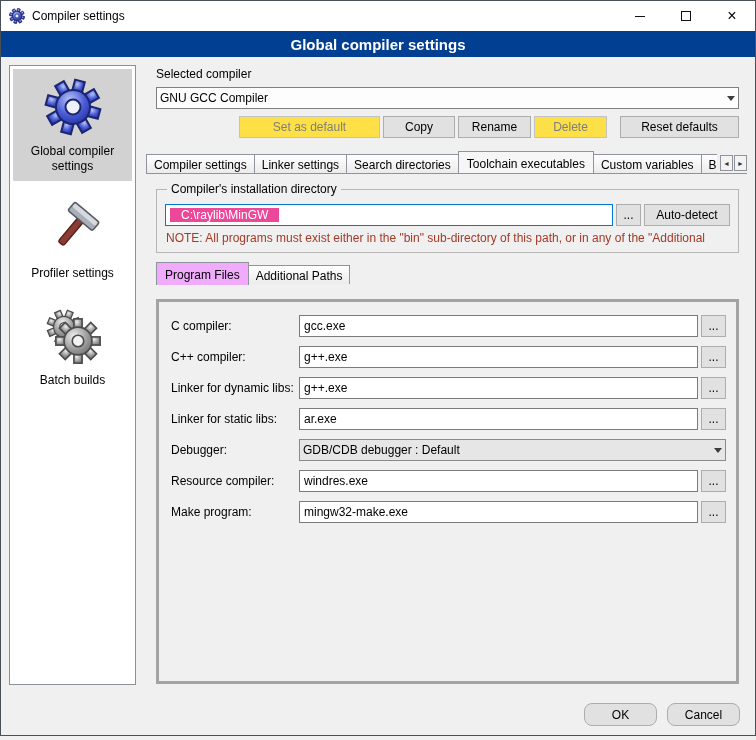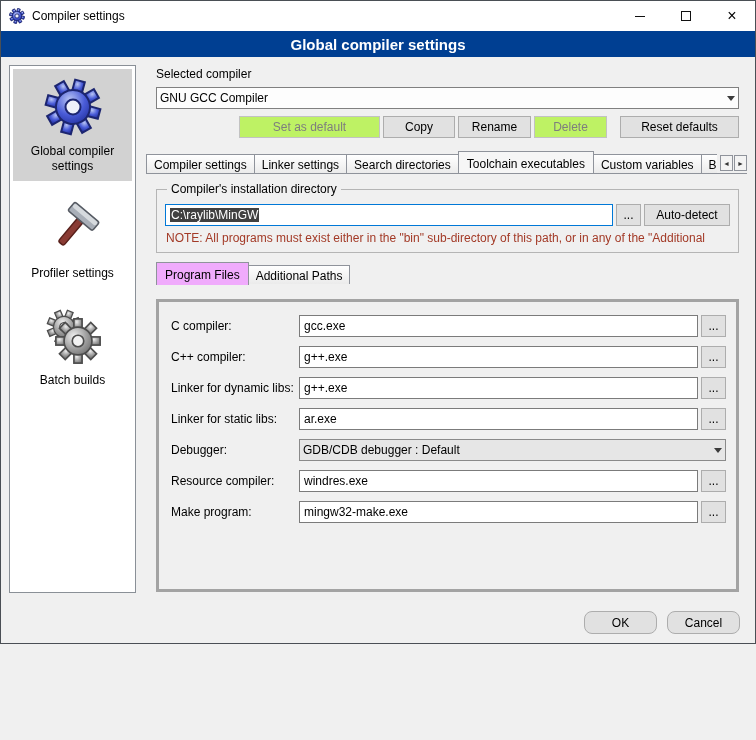--- a/index.html
+++ b/index.html
@@ -1,21 +1,21 @@
 <!DOCTYPE html>
 <html><head>
 <meta charset="utf-8">
 <style>
   * { box-sizing: border-box; margin: 0; padding: 0; }
   html, body { width: 756px; height: 740px; }
   body {
     font-family: "Liberation Sans", "DejaVu Sans", sans-serif;
     font-size: 12px; color: #000; overflow: hidden; background: #f0f0f0;
   }
-  .window { width: 756px; height: 644px; border: 1px solid #4a4f55; background: #f0f0f0; display: flex; flex-direction: column; }
+  .window { width: 756px; height: 736px; border: 1px solid #4a4f55; background: #f0f0f0; display: flex; flex-direction: column; }
 
   
   .titlebar { height: 30px; background: #ffffff; display: flex; align-items: center; padding-left: 8px; flex: 0 0 auto; }
   .titlebar-icon { width: 16px; height: 16px; margin-right: 7px; display: inline-flex; }
   .titlebar-title { font-size: 12px; }
   .win-controls { margin-left: auto; display: flex; height: 100%; }
   .win-btn { width: 46px; display: flex; align-items: center; justify-content: center; }
   .glyph-min { width: 10px; height: 1px; background: #111; display: block; }
   .glyph-max { width: 10px; height: 10px; border: 1px solid #111; display: block; }
   .glyph-close { font-size: 16px; line-height: 1; }
@@ -39,21 +39,21 @@
   .main { flex: 1; min-width: 0; display: flex; flex-direction: column; }
   .top-block { padding: 2px 8px 0 10px; }
   .sc-label { margin-bottom: 6px; }
   .combo { height: 22px; border: 1px solid #808archive080; border: 1px solid #808080; background: #fdfdfd;
     display: flex; align-items: center; padding: 0 3px; overflow: hidden; white-space: nowrap; }
   .combo-arrow { margin-left: auto; width: 0; height: 0; border-left: 4px solid transparent;
     border-right: 4px solid transparent; border-top: 5px solid #3c3c3c; flex: 0 0 auto; }
   .combo.gray { background: #e6e6e6; border-color: #8a8a8a; }
 
   .btn { font-family: inherit; font-size: 12px; height: 22px; background: #e1e1e1; border: 1px solid #adadad; padding: 0 8px; white-space: nowrap; }
-  .btn:disabled { background: #bef264; border-color: #c2c2c2; color: #7e7e7e; }
+  .btn:disabled { background: #fde047; border-color: #c2c2c2; color: #7e7e7e; }
   .btn-row { display: flex; gap: 3px; justify-content: flex-end; margin-top: 7px; }
   .w-setdefault { width: 141px; }
   .w-copy { width: 72px; }
   .w-rename { width: 73px; }
   .w-delete { width: 73px; }
   .w-reset { width: 119px; margin-left: 10px; }
   .w-auto { width: 86px; flex: 0 0 auto; }
   .btn.small { width: 25px; padding: 0; flex: 0 0 auto; }
   .w-ok, .w-cancel { width: 73px; height: 23px; border-radius: 8px; }
 
@@ -70,21 +70,21 @@
   .tabpage { flex: 1; min-height: 0; display: flex; flex-direction: column; padding: 8px 8px 0 10px; }
 
   
   .groupbox { border: 1px solid #b5b5b5; padding: 6px 8px 4px; }
   .groupbox legend { padding: 0 4px; margin-left: 2px; }
   .dir-row { display: flex; gap: 3px; align-items: center; margin-top: 2px; }
   .text-input { height: 22px; background: #fff; border: 1px solid #7b7b7b; display: flex; align-items: center;
     padding: 0 4px; overflow: hidden; white-space: nowrap; }
   .text-input.focused { border-color: #0078d7; flex: 1; }
   .text-input.plain { flex: 1; }
-  .sel { background: #404040; color: #fff; padding: 0 1px; }
+  .sel { background: #ec4899; color: #fff; padding: 0 11px; }
   .note { color: #a33a27; margin: 5px 0 3px 1px; white-space: nowrap; overflow: hidden; }
 
   
   .inner-nb { margin-top: 9px; flex: 1; min-height: 0; display: flex; flex-direction: column; }
   .inner-tabs { display: flex; align-items: flex-end; }
   .inner-tabs .tab.active { background: #f0abfc; }
   .inner-page { flex: 1; border: 3px solid #a3a3a3; background: #f0f0f0; padding: 13px 10px 0 12px; position: relative; top: -1px; margin-top: 16px; }
 
   .field-row { display: flex; align-items: center; margin-bottom: 9px; }
   .field-label { width: 128px; flex: 0 0 auto; }

